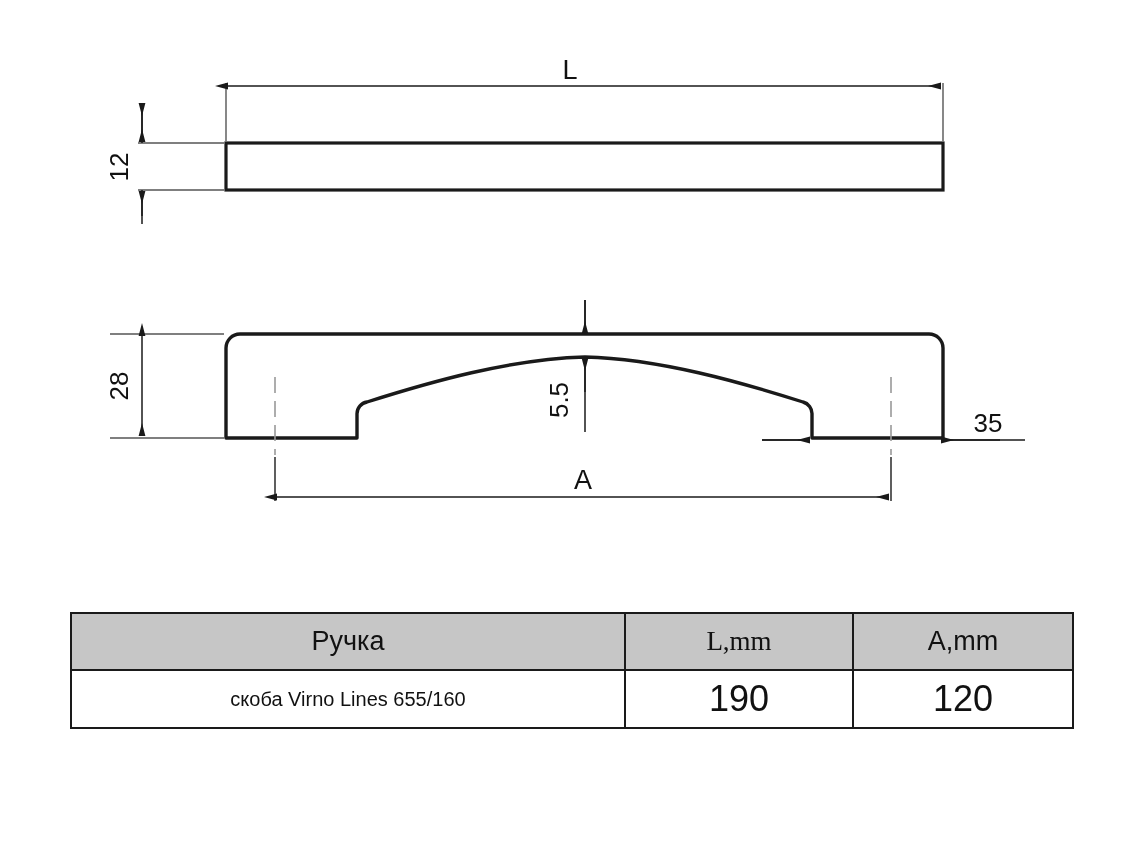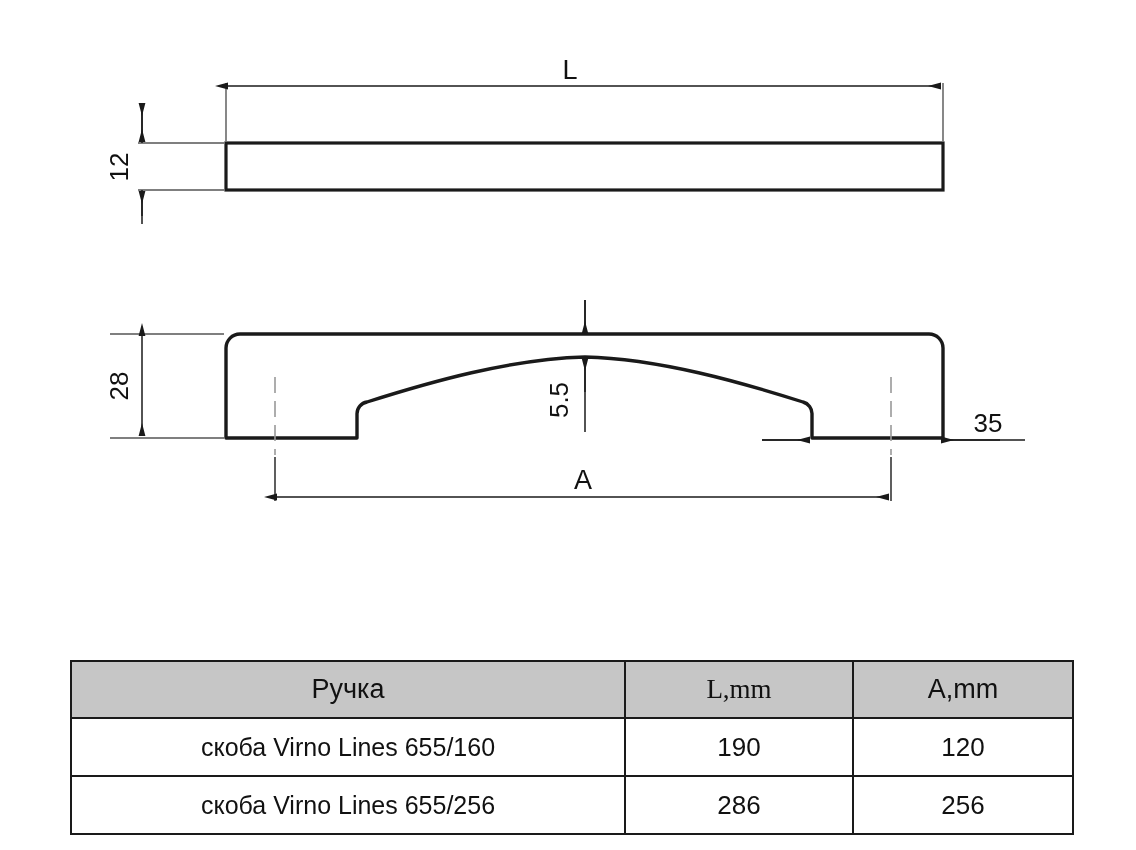--- a/index.html
+++ b/index.html
@@ -29,42 +29,41 @@
   }
   
   #spec-table {
     position: absolute;
     left: 70px;
     top: 612px;
     width: 996px;
     border-collapse: collapse;
     table-layout: fixed;
     background: #eab308;
-    margin-top: 48px;
   }
   #spec-table td, #spec-table th {
     border: 2px solid #1a1a1a;
     padding: 0;
     text-align: center;
     vertical-align: middle;
     font-weight: normal;
     color: #111111;
   }
   #spec-table thead th {
     background: #c6c6c6;
     height: 55px;
     font-size: 27px;
   }
   #spec-table tbody td {
     height: 56px;
-    font-size: 25px;
+    font-size: 20px;
     background: #ffffff;
   }
   #spec-table tbody td.num {
-    font-size: 26px;
+    font-size: 36px;
   }
   .col-name  { width: 552px; }
   .col-l     { width: 226px; font-family: Liberation Serif, serif; }
   .col-a     { width: 218px; }
 
   
   .dim-text {
     font-family: "Liberation Sans", sans-serif;
     font-size: 26px;
     fill: #111111;
@@ -161,21 +160,16 @@
         <th class="col-l">L,mm</th>
         <th class="col-a">A,mm</th>
       </tr>
     </thead>
     <tbody>
       <tr>
         <td>скоба Virno Lines 655/160</td>
         <td class="num">190</td>
         <td class="num">120</td>
       </tr>
-      <tr>
-        <td>скоба Virno Lines 655/256</td>
-        <td class="num">286</td>
-        <td class="num">256</td>
-      </tr>
     </tbody>
   </table>
 
 </div>
 
 </body></html>

